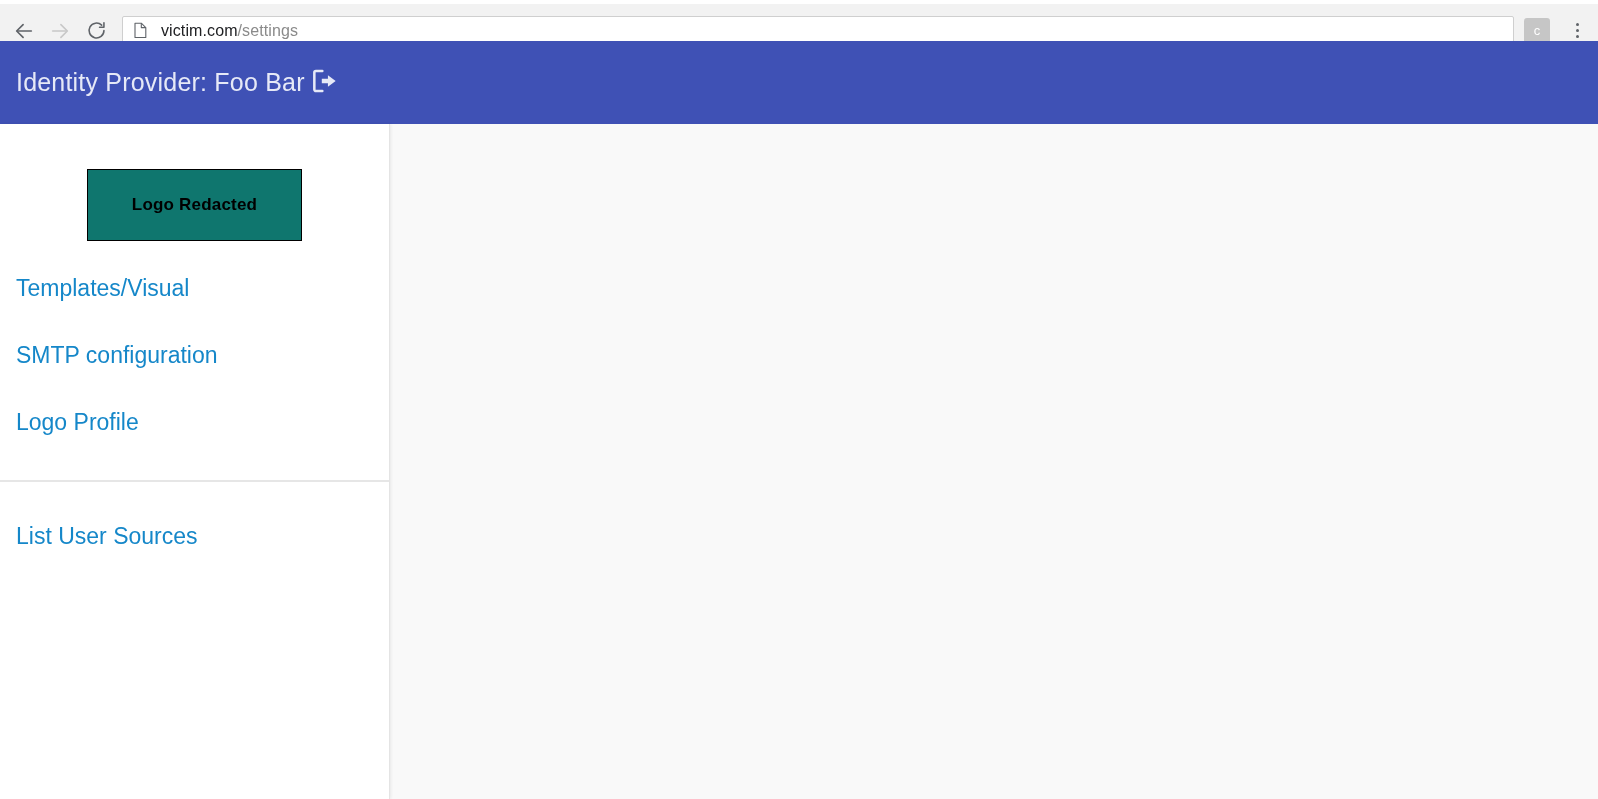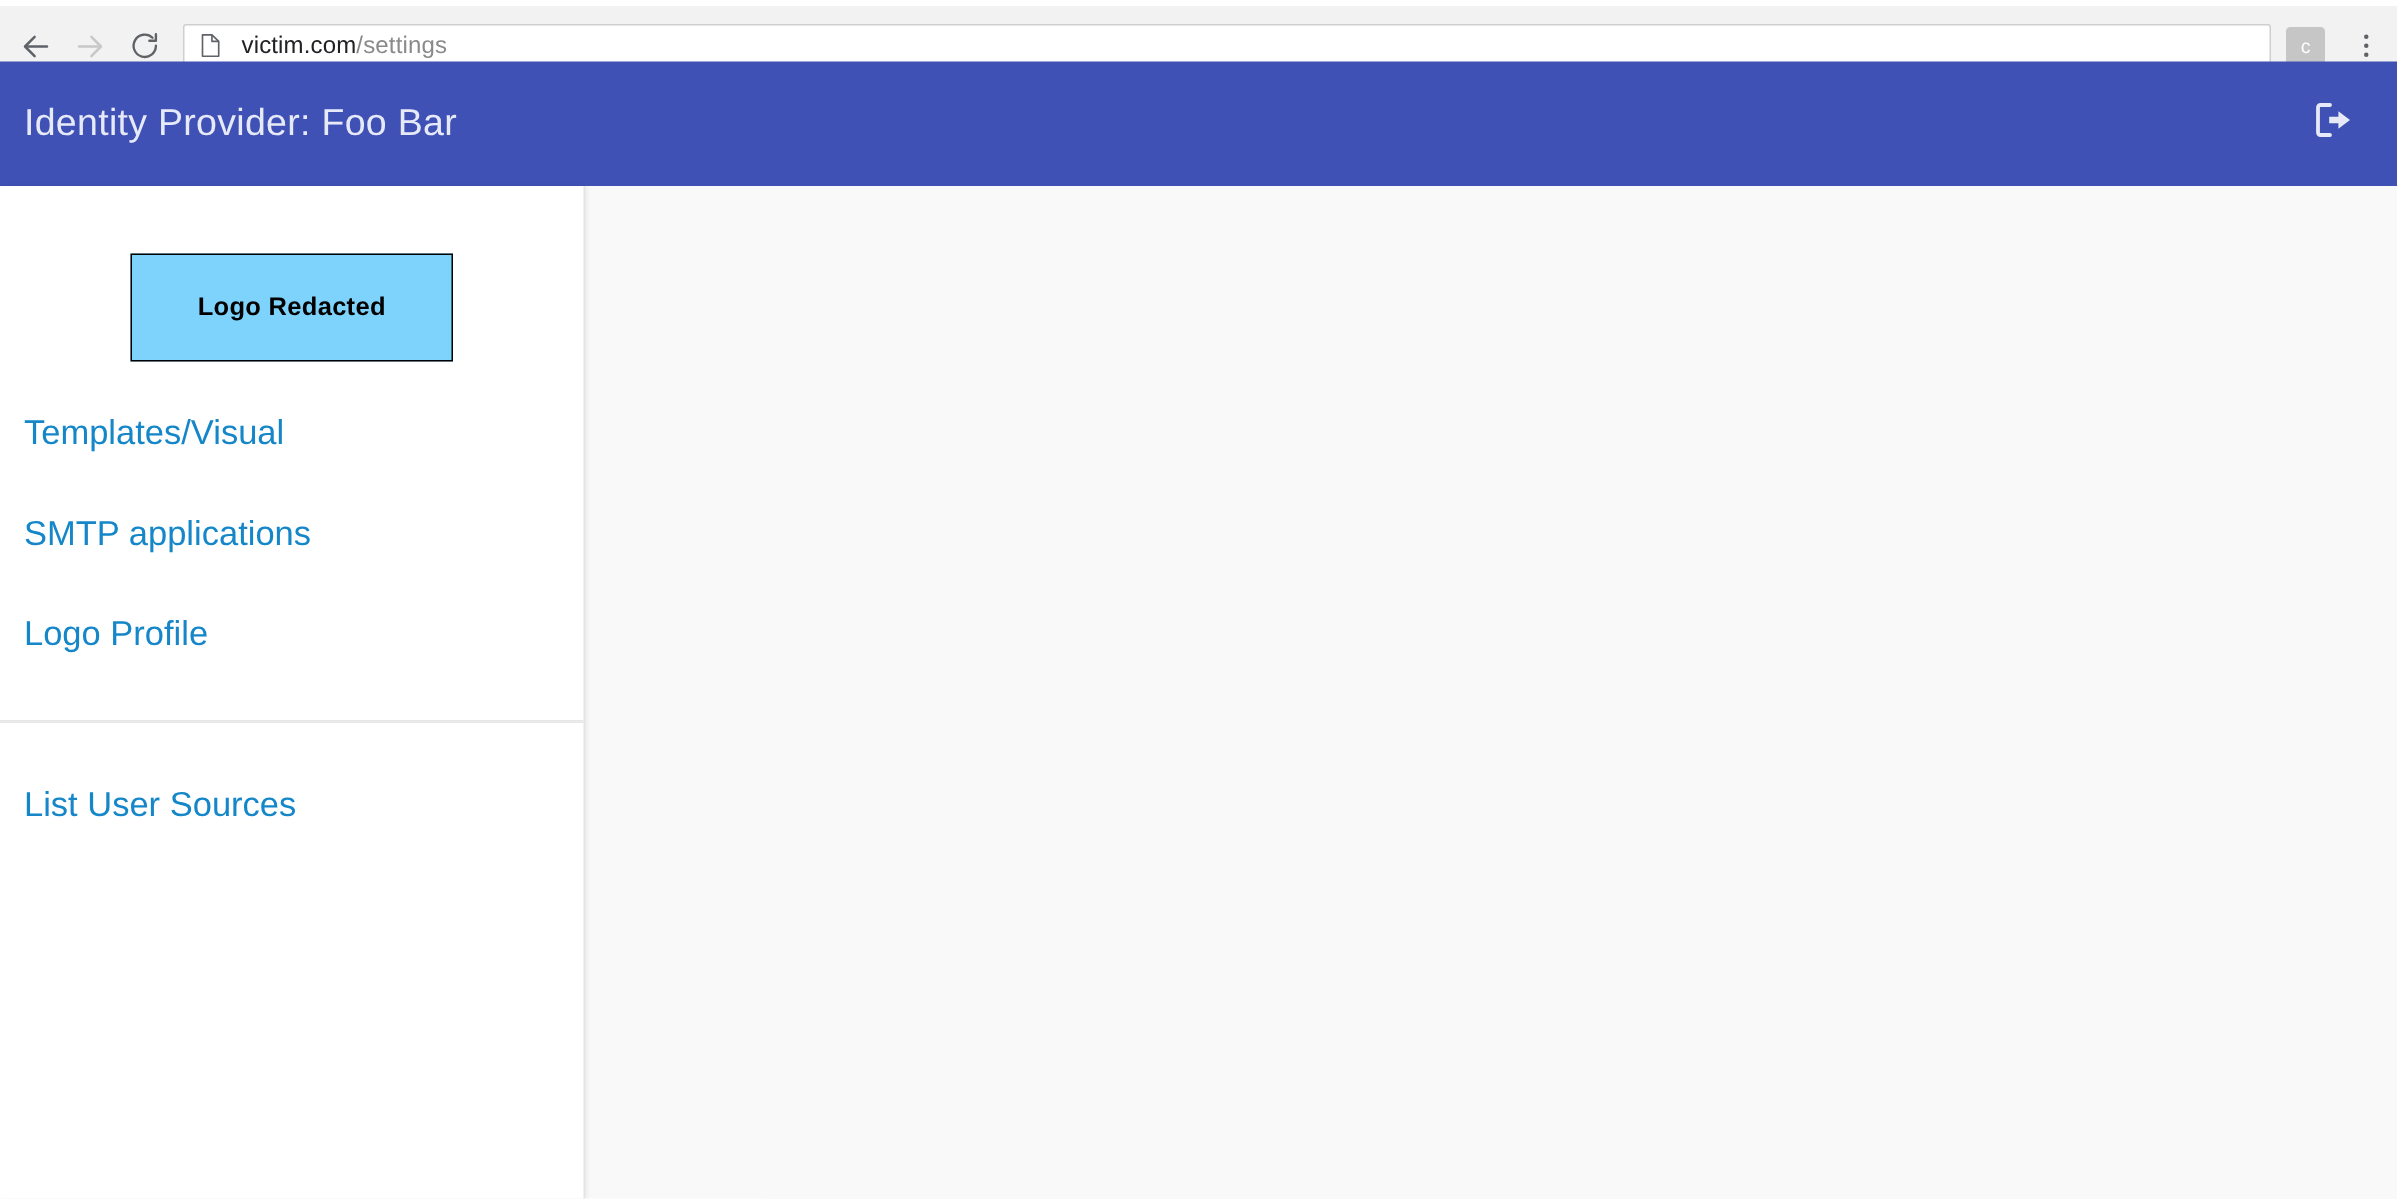--- a/index.html
+++ b/index.html
@@ -101,21 +101,20 @@
 
   
   .app-header {
     position: absolute;
     top: 41px; left: 0;
     width: 1598px;
     height: 83px;
     background: #3f51b5;
     display: flex;
     align-items: center;
-    justify-content: space-between;
     padding: 0 22px 0 16px;
   }
 
   .app-title {
     font-size: 25px;
     color: #e6e9f7;
     font-weight: 400;
     letter-spacing: 0.2px;
   }
 
@@ -148,21 +147,21 @@
   }
 
   .logo-box {
     width: 215px;
     height: 72px;
     margin: 45px 0 0 87px;
     border: 1px solid #000000;
     display: flex;
     align-items: center;
     justify-content: center;
-    background: #7dd3fc;
+    background: #0f766e;
   }
   .logo-box span {
     font-size: 17px;
     font-weight: bold;
     color: #000000;
     letter-spacing: 0.2px;
   }
 
   .nav-group {
     padding: 0 0 0 16px;
@@ -259,21 +258,21 @@
 <div class="app-body">
 
   <div class="sidebar">
 
     <div class="logo-box">
       <span>Logo Redacted</span>
     </div>
 
     <div class="nav-group group-1">
       <a class="nav-link" href="#">Templates/Visual</a>
-      <a class="nav-link" href="#">SMTP applications</a>
+      <a class="nav-link" href="#">SMTP configuration</a>
       <a class="nav-link" href="#">Logo Profile</a>
     </div>
 
     <div class="nav-divider"></div>
 
 
     <div class="nav-divider"></div>
 
     <div class="nav-group group-3">
       <a class="nav-link" href="#">List User Sources</a>

